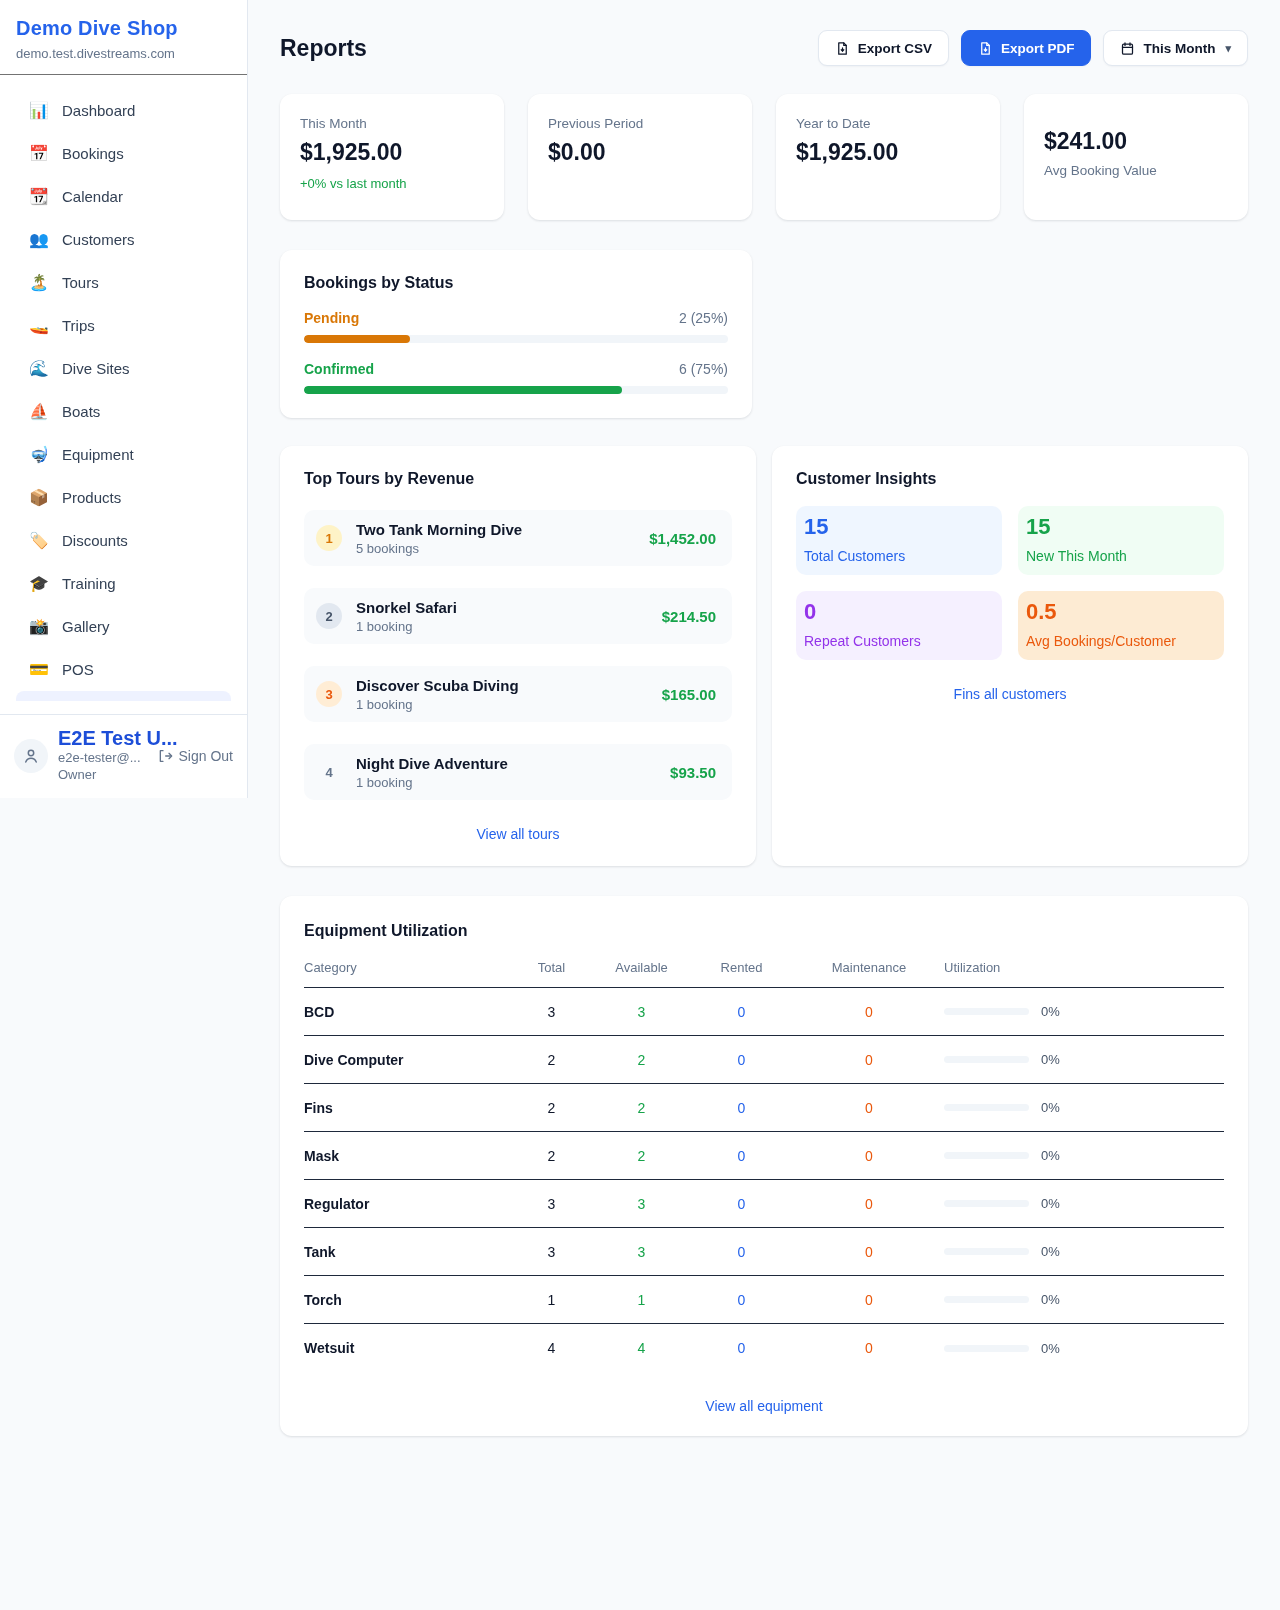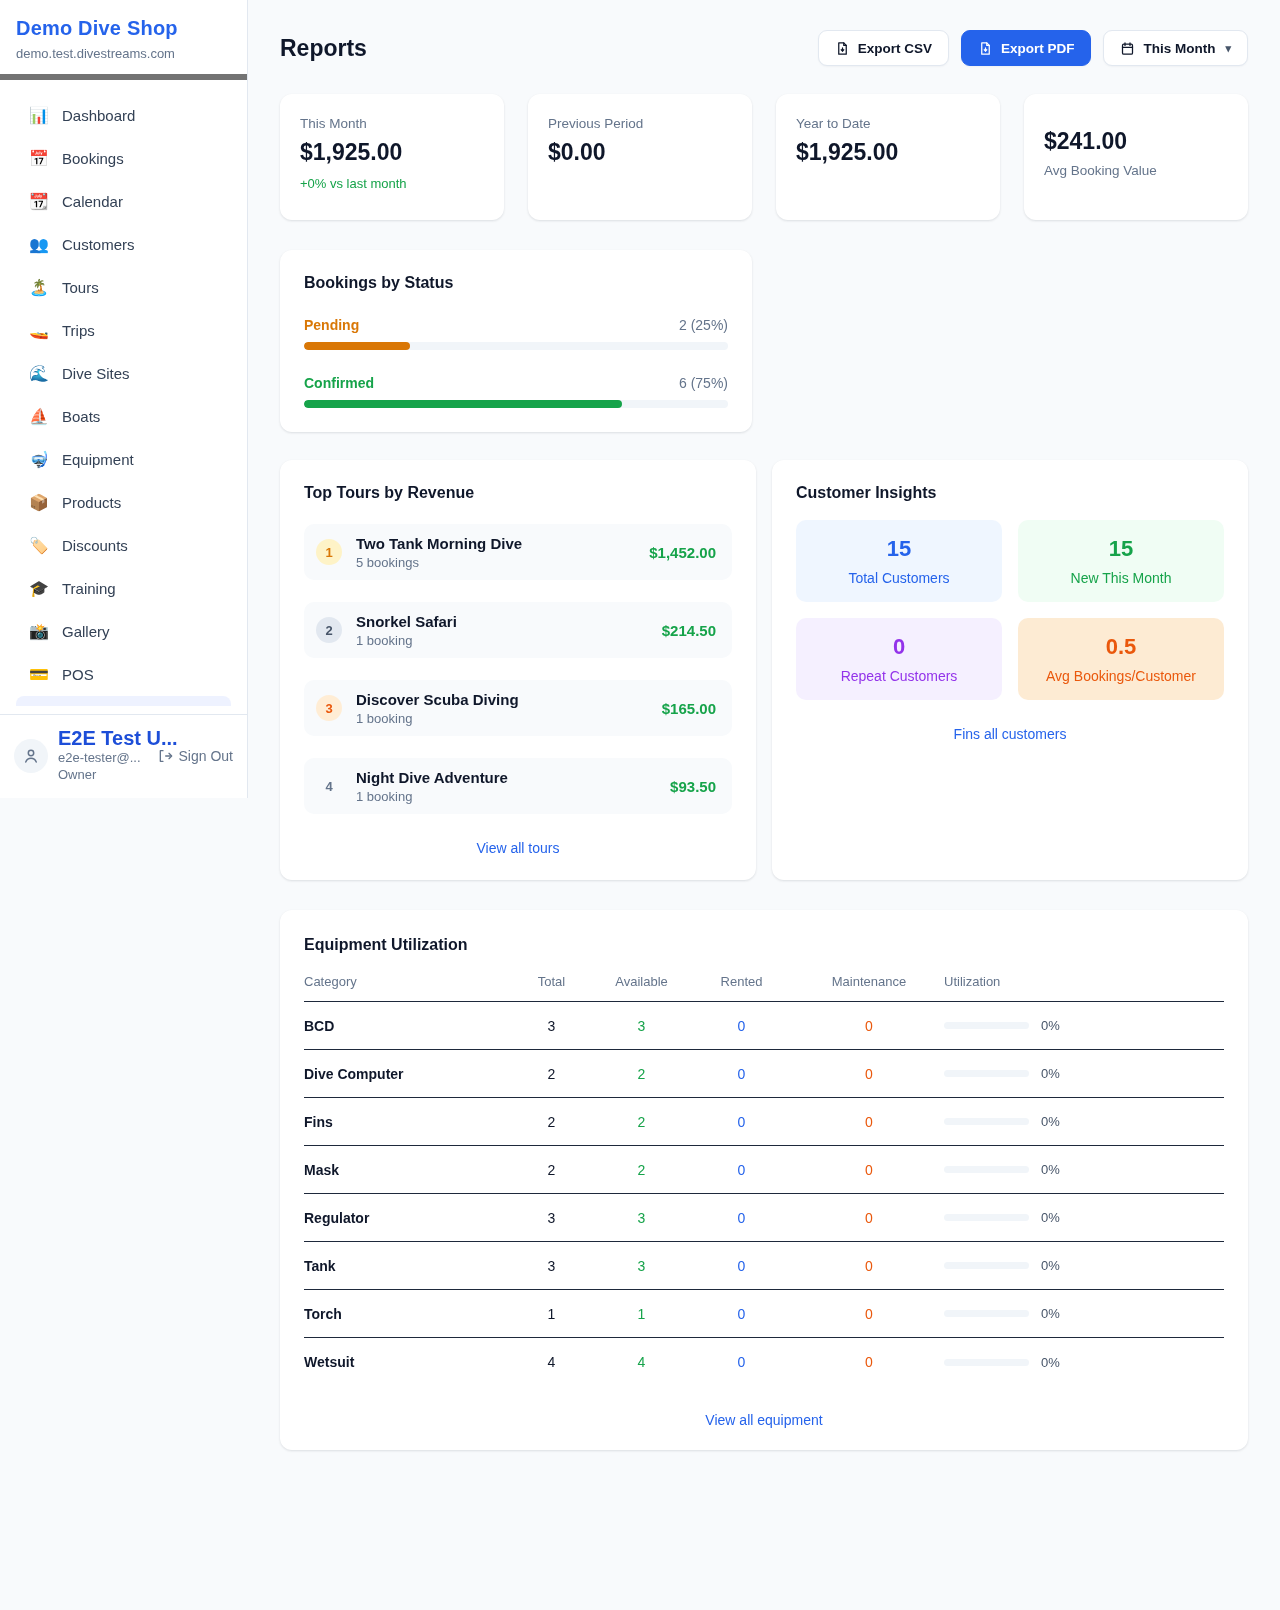--- a/index.html
+++ b/index.html
@@ -12,21 +12,21 @@
     position:relative;
   }
 
   
   .sidebar {
     position:absolute; left:0; top:0;
     width:248px; height:798px;
     background:#ffffff;
     border-right:1px solid #e2e8f0;
   }
-  .logo-section { padding:17px 16px 13px; border-bottom:6px solid #737373; }
+  .logo-section { padding:17px 16px 13px; border-bottom:1px solid #737373; }
   .logo-title { font-size:20px; font-weight:bold; color:#2563eb; letter-spacing:.2px; }
   .logo-sub { font-size:13px; color:#64748b; margin-top:6px; }
   .nav { padding:14px 16px 0; }
   .nav-item {
     display:flex; align-items:center;
     height:43px; padding:0 12px;
     border-radius:8px;
     color:#334155; font-size:15px;
     cursor:pointer;
   }
@@ -81,21 +81,21 @@
   .stat-delta { font-size:13px; color:#16a34a; margin-top:10px; }
   .stat-card.reversed .stat-value { margin-top:12px; }
   .stat-card.reversed .stat-label { margin-top:8px; }
 
   
   .row2 { display:grid; grid-template-columns:1fr 1fr; gap:24px; margin-top:30px; align-items:start; }
   .card-pad { padding:24px; }
   .card-title { font-size:16px; font-weight:bold; color:#0f172a; }
   .chart-block { margin-top:16px; height:188px; background:#2563eb; border-radius:2px; }
 
-  .status-row { margin-top:25px; }
+  .status-row { margin-top:18px; }
   .status-head { display:flex; justify-content:space-between; align-items:baseline; }
   .status-label { font-size:14px; font-weight:bold; }
   .status-label.pending { color:#d97706; }
   .status-label.confirmed { color:#16a34a; }
   .status-count { font-size:14px; color:#64748b; }
   .track { margin-top:9px; height:8px; background:#f1f5f9; border-radius:99px; overflow:hidden; }
   .fill { height:100%; border-radius:99px; }
   .fill.pending { background:#d97706; }
   .fill.confirmed { background:#16a34a; }
 
@@ -120,21 +120,21 @@
   .tour-name { font-size:15px; font-weight:bold; color:#0f172a; }
   .tour-bookings { font-size:13px; color:#64748b; margin-top:3px; }
   .tour-revenue { font-size:15px; font-weight:bold; color:#16a34a; }
   .view-link {
     display:block; text-align:center;
     color:#2563eb; font-size:14px; margin-top:26px;
     cursor:pointer; text-decoration:none;
   }
 
   .tiles { display:grid; grid-template-columns:1fr 1fr; gap:16px; margin-top:18px; }
-  .tile { border-radius:10px; padding:16px; height:82px;text-align:center; }
+  .tile { border-radius:10px; padding:8px; height:69px; }
   .tile-value { font-size:22px; font-weight:bold; }
   .tile-label { font-size:14px; margin-top:8px; }
   .tile.blue { background:#eff6ff; } .tile.blue .tile-value, .tile.blue .tile-label { color:#2563eb; }
   .tile.green { background:#f0fdf4; } .tile.green .tile-value, .tile.green .tile-label { color:#16a34a; }
   .tile.purple { background:#f5f0ff; } .tile.purple .tile-value, .tile.purple .tile-label { color:#9333ea; }
   .tile.orange { background:#fdebd3; } .tile.orange .tile-value, .tile.orange .tile-label { color:#ea580c; }
 
   
   .equipment-card { margin-top:30px; padding:26px 24px 22px; }
   .eq-grid {

